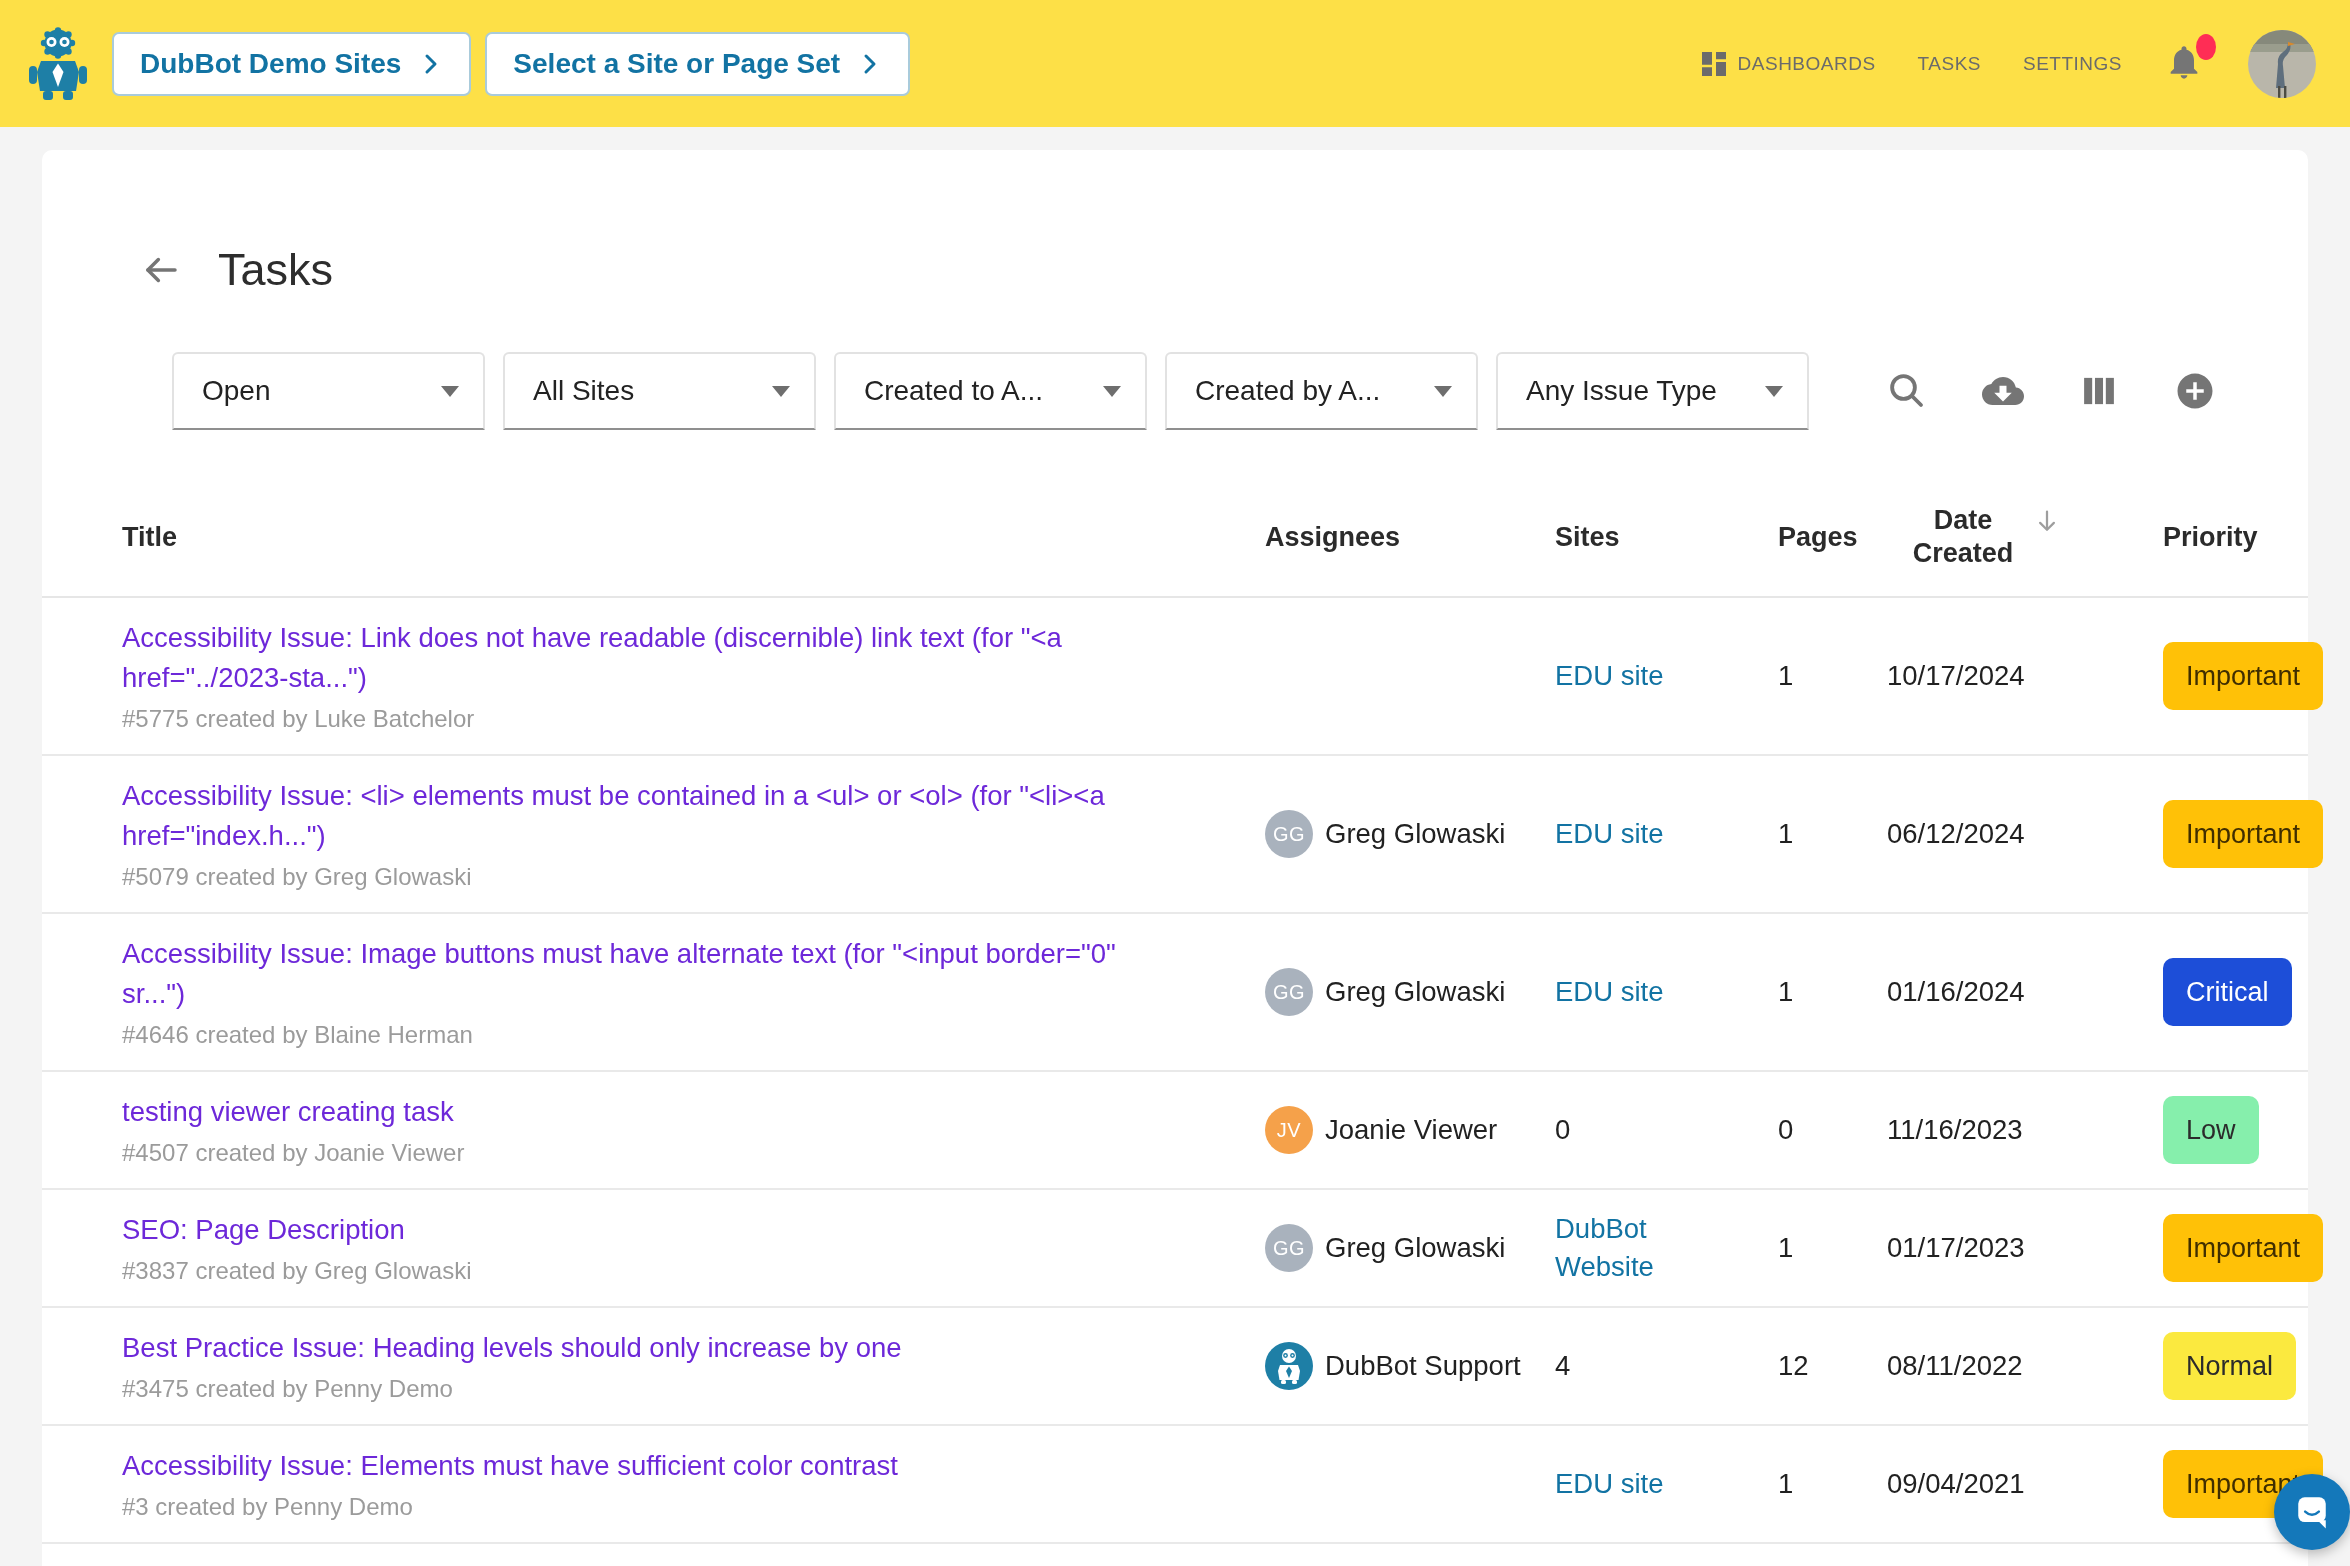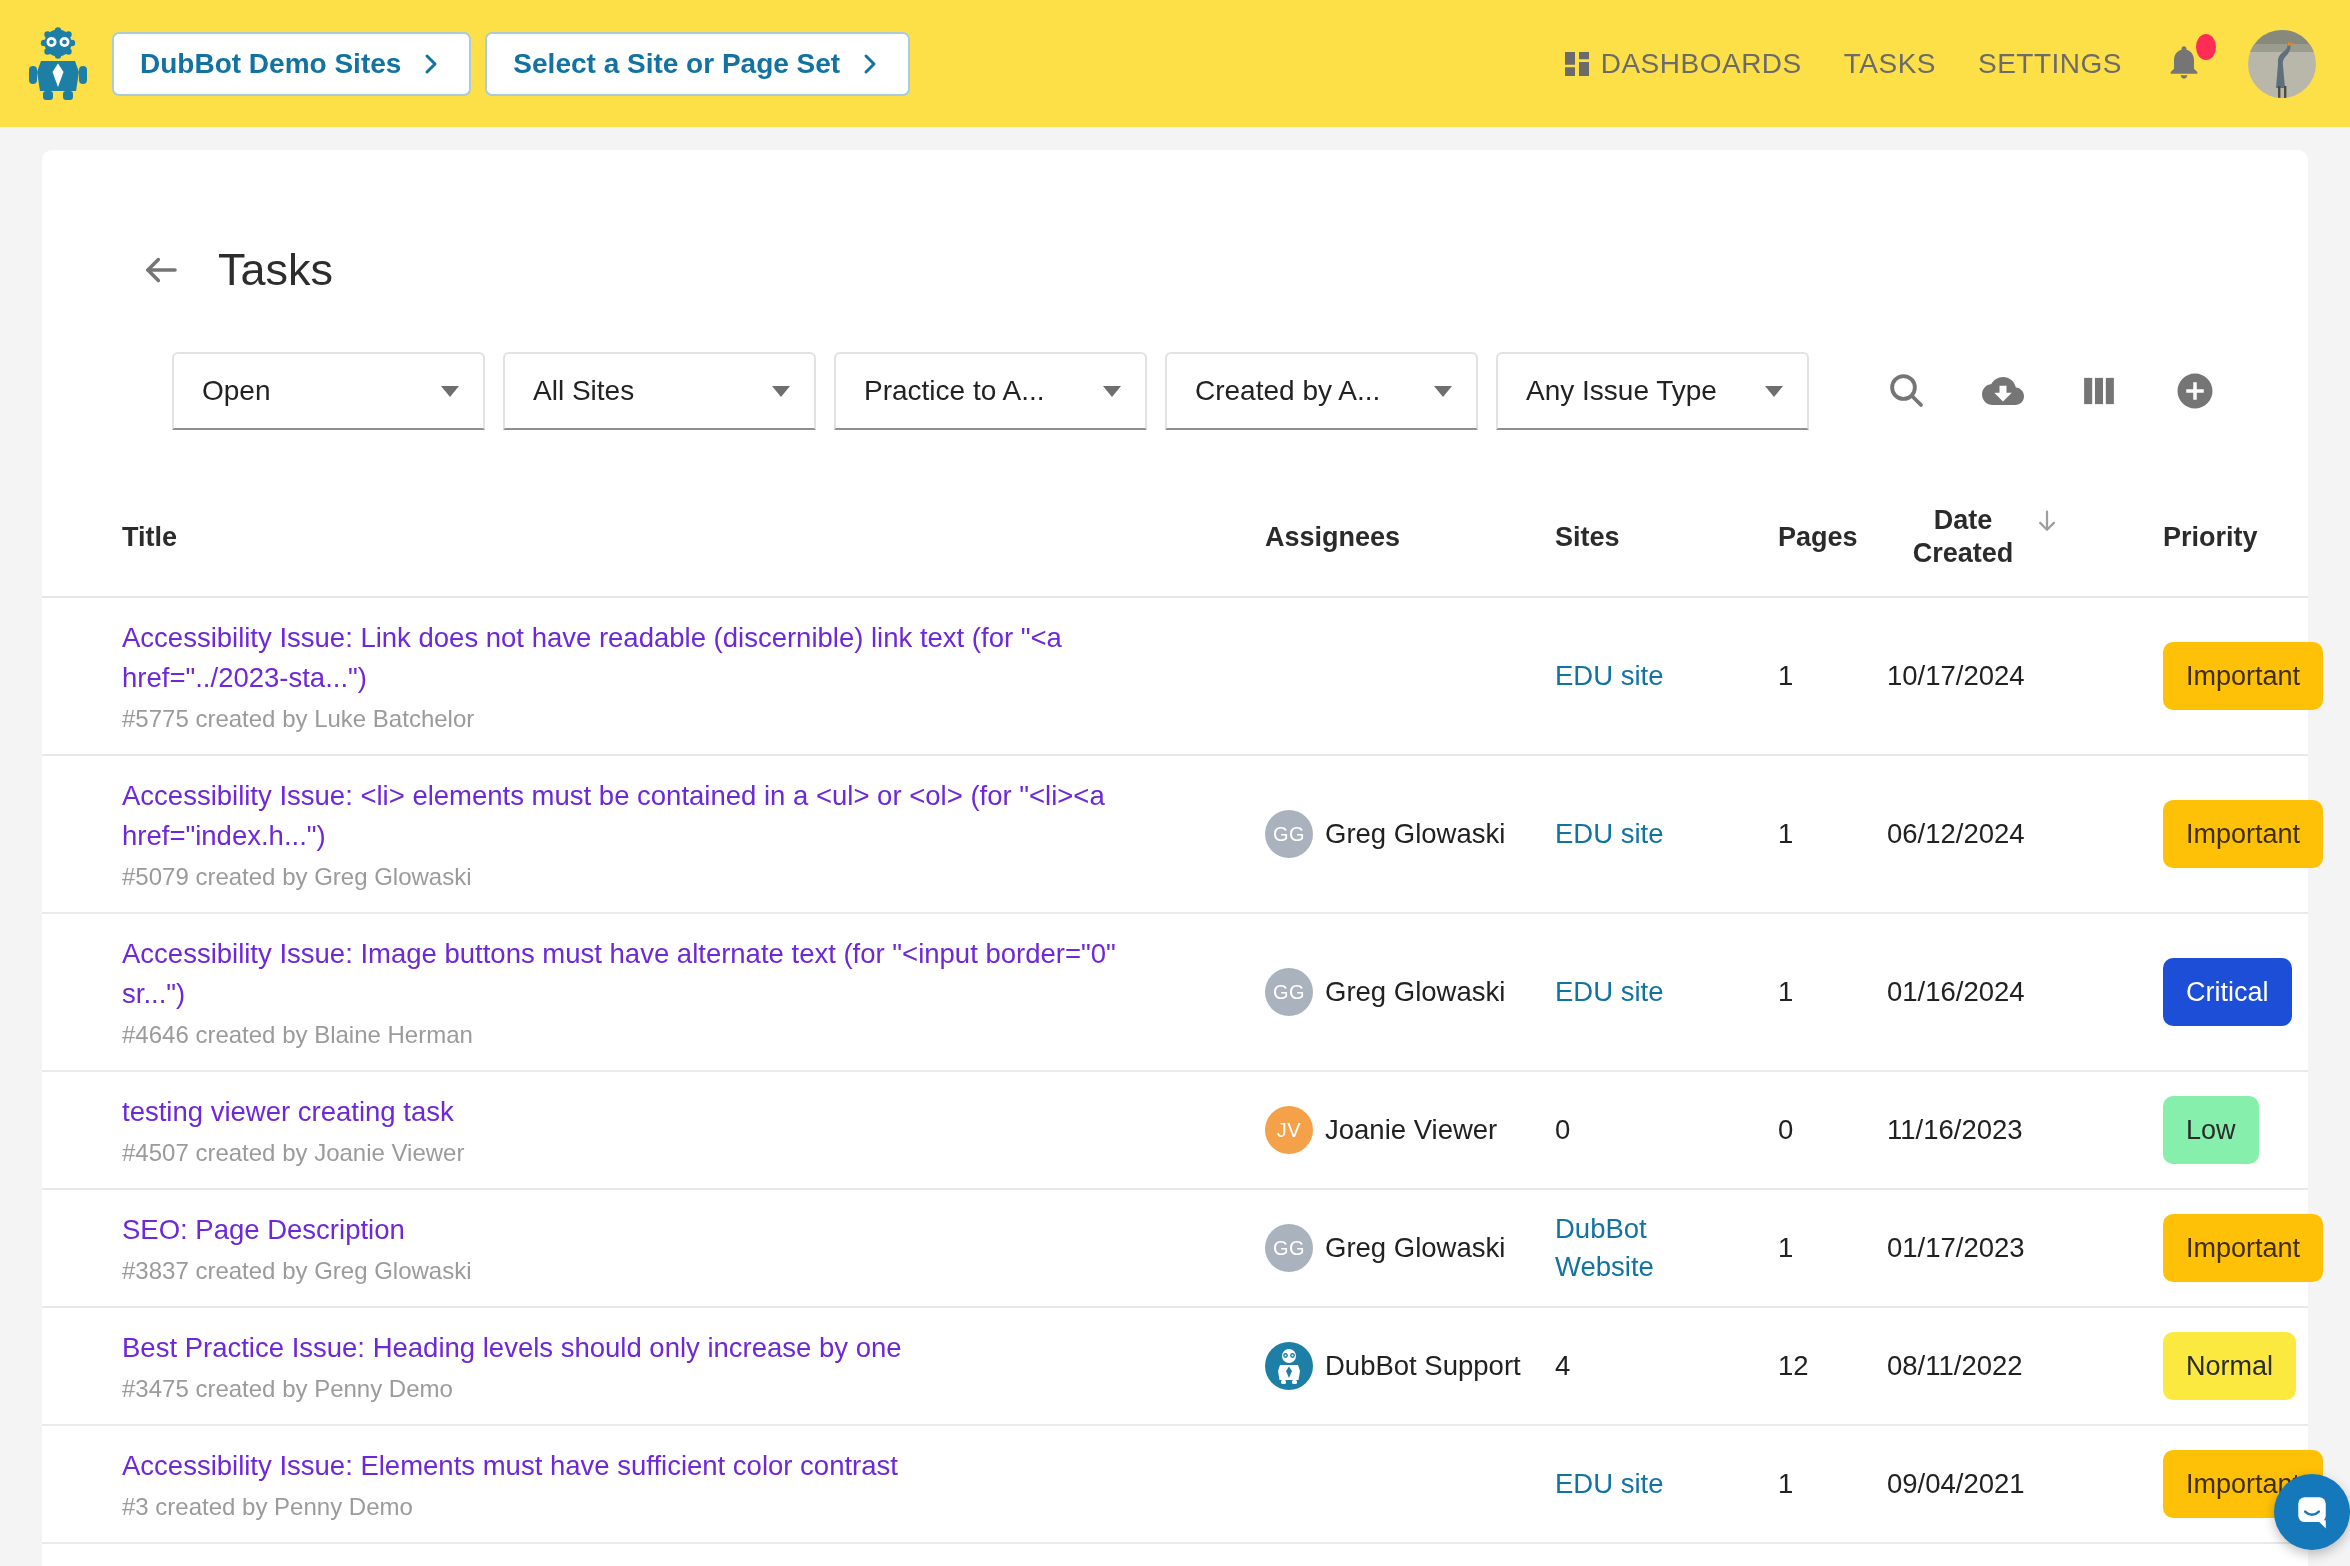--- a/index.html
+++ b/index.html
@@ -23,21 +23,21 @@
     display:flex; align-items:center; gap:18px;
     height:64px; padding:0 26px; margin-right:14px;
     background:#fff; border:2px solid #a9cbdb; border-radius:7px;
     color:#1273a3; font-size:28px; font-weight:700; cursor:pointer;
     white-space:nowrap;
   }
   .nav-btn svg { width:24px; height:24px; }
   .nav-right { margin-left:auto; display:flex; align-items:center; gap:42px; }
   .nav-link {
     display:flex; align-items:center; gap:8px;
-    font-size:28px; color:#6b6b6b; letter-spacing:.5px; cursor:pointer;
+    font-size:19px; color:#6b6b6b; letter-spacing:.5px; cursor:pointer;
     white-space:nowrap;
   }
   .nav-link svg { width:32px; height:32px; }
   .bell-wrap { position:relative; width:42px; height:44px; cursor:pointer; }
   .bell-wrap svg { width:40px; height:40px; }
   .bell-dot {
     position:absolute; top:-8px; right:-10px;
     width:20px; height:26px; border-radius:50%;
     background:#ff2d55;
   }
@@ -219,21 +219,21 @@
   <div class="filter-row">
     <div class="filter-select">
       <span>Open</span>
       <span class="caret"></span>
     </div>
     <div class="filter-select">
       <span>All Sites</span>
       <span class="caret"></span>
     </div>
     <div class="filter-select">
-      <span>Practice to A...</span>
+      <span>Created to A...</span>
       <span class="caret"></span>
     </div>
     <div class="filter-select">
       <span>Created by A...</span>
       <span class="caret"></span>
     </div>
     <div class="filter-select">
       <span>Any Issue Type</span>
       <span class="caret"></span>
     </div>

